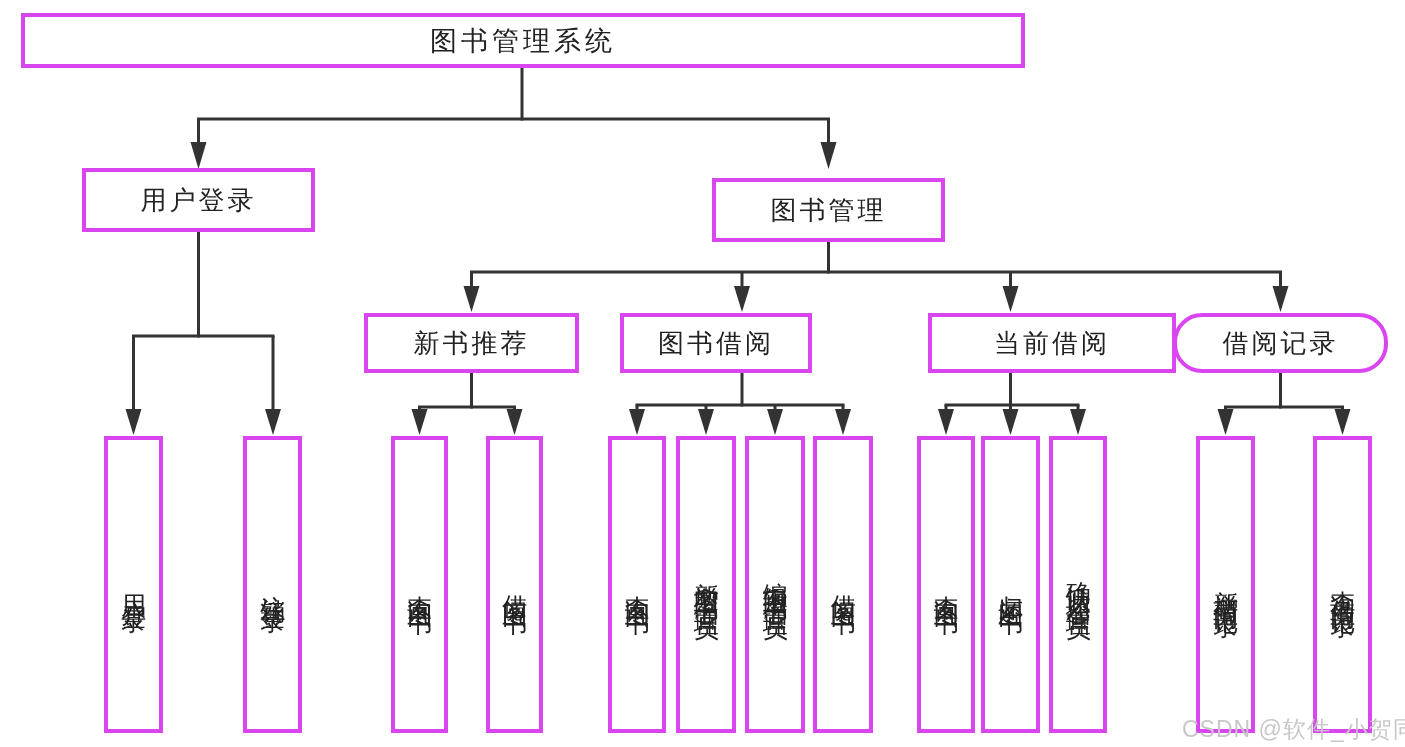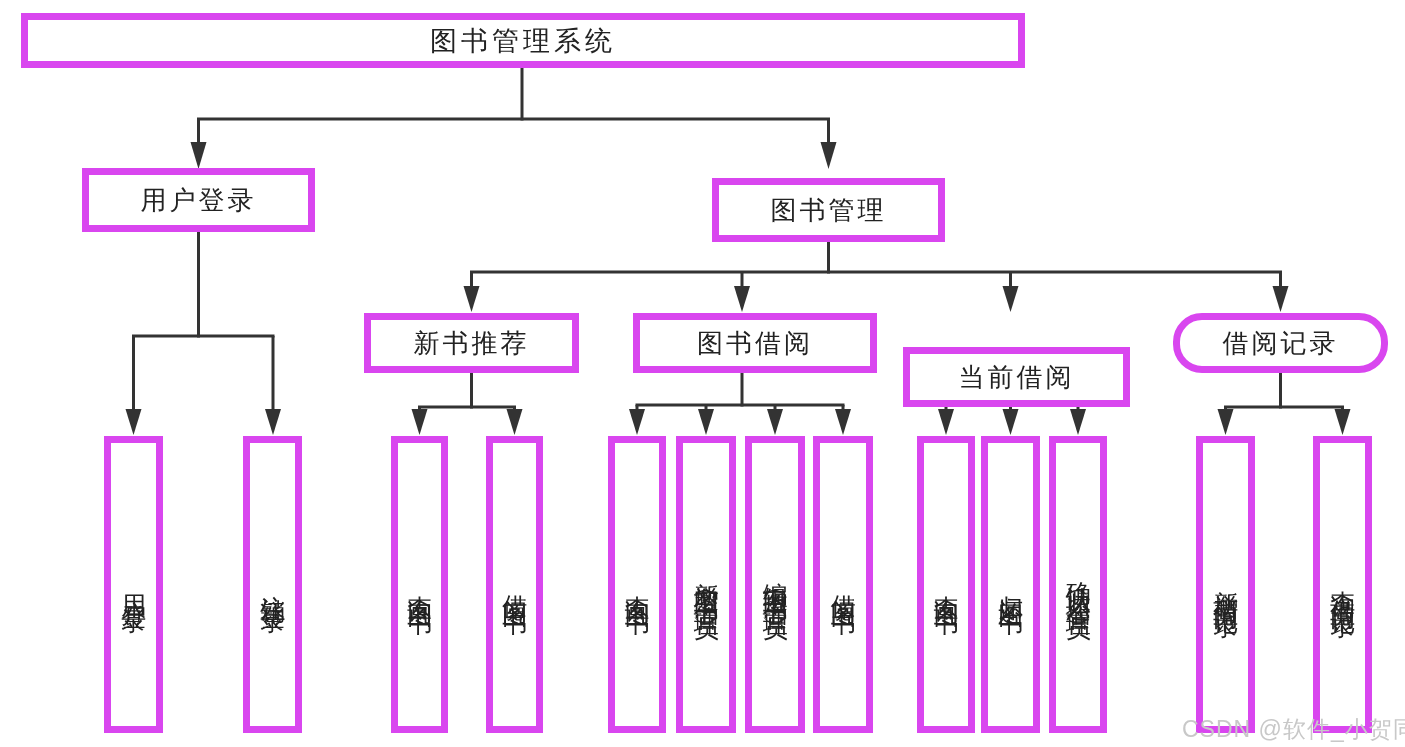--- a/index.html
+++ b/index.html
@@ -15,21 +15,21 @@
     background: #ffffff;
     overflow: hidden;
   }
   svg.connectors {
     position: absolute;
     left: 0; top: 0;
     width: 1405px; height: 747px;
   }
   .node {
     position: absolute;
-    border: 7px solid #d946ef;
+    border: 4px solid #d946ef;
     background: #ffffff;
     display: flex;
     align-items: center;
     justify-content: center;
     text-align: center;
   }
   .node.h { font-size: 26px; letter-spacing: 3px; }
   .node.root { left: 21px; top: 13px; width: 1004px; height: 55px; font-size: 27px; letter-spacing: 4px; }
   .node.lvl2 { top: 168px; width: 233px; height: 64px; }
   .node.lvl3 { top: 313px; height: 60px; }
@@ -138,24 +138,24 @@
   <div class="node lvl2 h" style="left:82px;">
     <span>用户登录</span>
   </div>
   <div class="node lvl2 h" style="left:712px;margin-top:10px;">
     <span>图书管理</span>
   </div>
 
   <div class="node lvl3 h" style="left:364px;width:215px;">
     <span>新书推荐</span>
   </div>
-  <div class="node lvl3 h" style="left:633px;width:244px;text-align:center;">
+  <div class="node lvl3 h" style="left:620px;width:192px;text-align:center;">
     <span>图书借阅</span>
   </div>
-  <div class="node lvl3 h" style="left:903px;width:227px;margin-top:34px;">
+  <div class="node lvl3 h" style="left:928px;width:248px;">
     <span>当前借阅</span>
   </div>
   <div class="node lvl3 h" style="left:1173px;width:215px;border-radius:29px;">
     <span>借阅记录</span>
   </div>
 
   <div class="node leaf" style="left:104px;width:59px;">
     <span>用户登录</span>
   </div>
   <div class="node leaf" style="left:243px;width:59px;">

